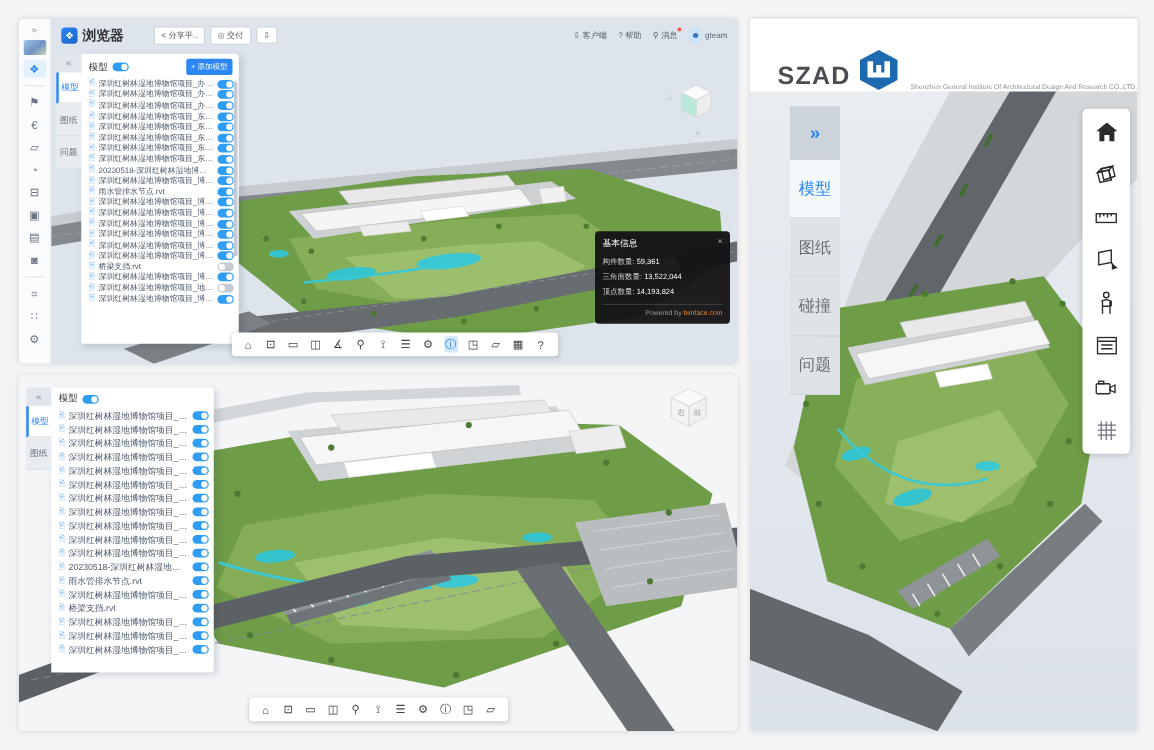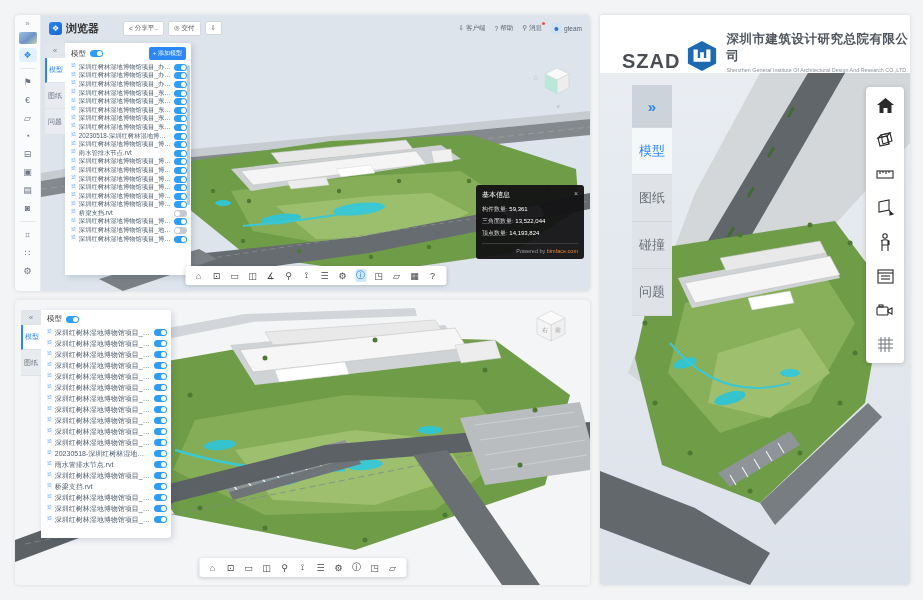--- a/index.html
+++ b/index.html
@@ -667,21 +667,20 @@
 </div>
 
 <div class="panel" id="pC">
   <div class="head">
     <span class="szad">SZAD</span>
     <svg width="34" height="34" viewBox="0 0 34 34">
       <polygon points="17,1 32,9 32,25 17,33 2,25 2,9" fill="#1d6ab0"></polygon>
       <path d="M8 10 h4.5 v9 h2.5 v-6 h4 v6 h2.5 v-9 H26 v13 H8 z" fill="#ffffff"></path>
     </svg>
     <span class="cblock">
-      <div class="cn">深圳市建筑设计研究总院有限公司</div>
       <div class="en">Shenzhen General Institute Of Architectural Design And Research CO.,LTD.</div>
     </span>
   </div>
 
   <div class="vp">
     <svg width="310" height="512" viewBox="0 0 310 512" preserveAspectRatio="none" style="position:absolute;inset:0;">
       <polygon points="160,0 310,0 310,70 70,330 28,300 95,120" fill="#d3d7da"></polygon>
       <polygon points="208,0 245,0 72,300 38,285" fill="#61666a"></polygon>
       <g fill="#3f6c2f">
         <rect x="186" y="38" width="11" height="3" transform="rotate(-60 191 40)"></rect>

